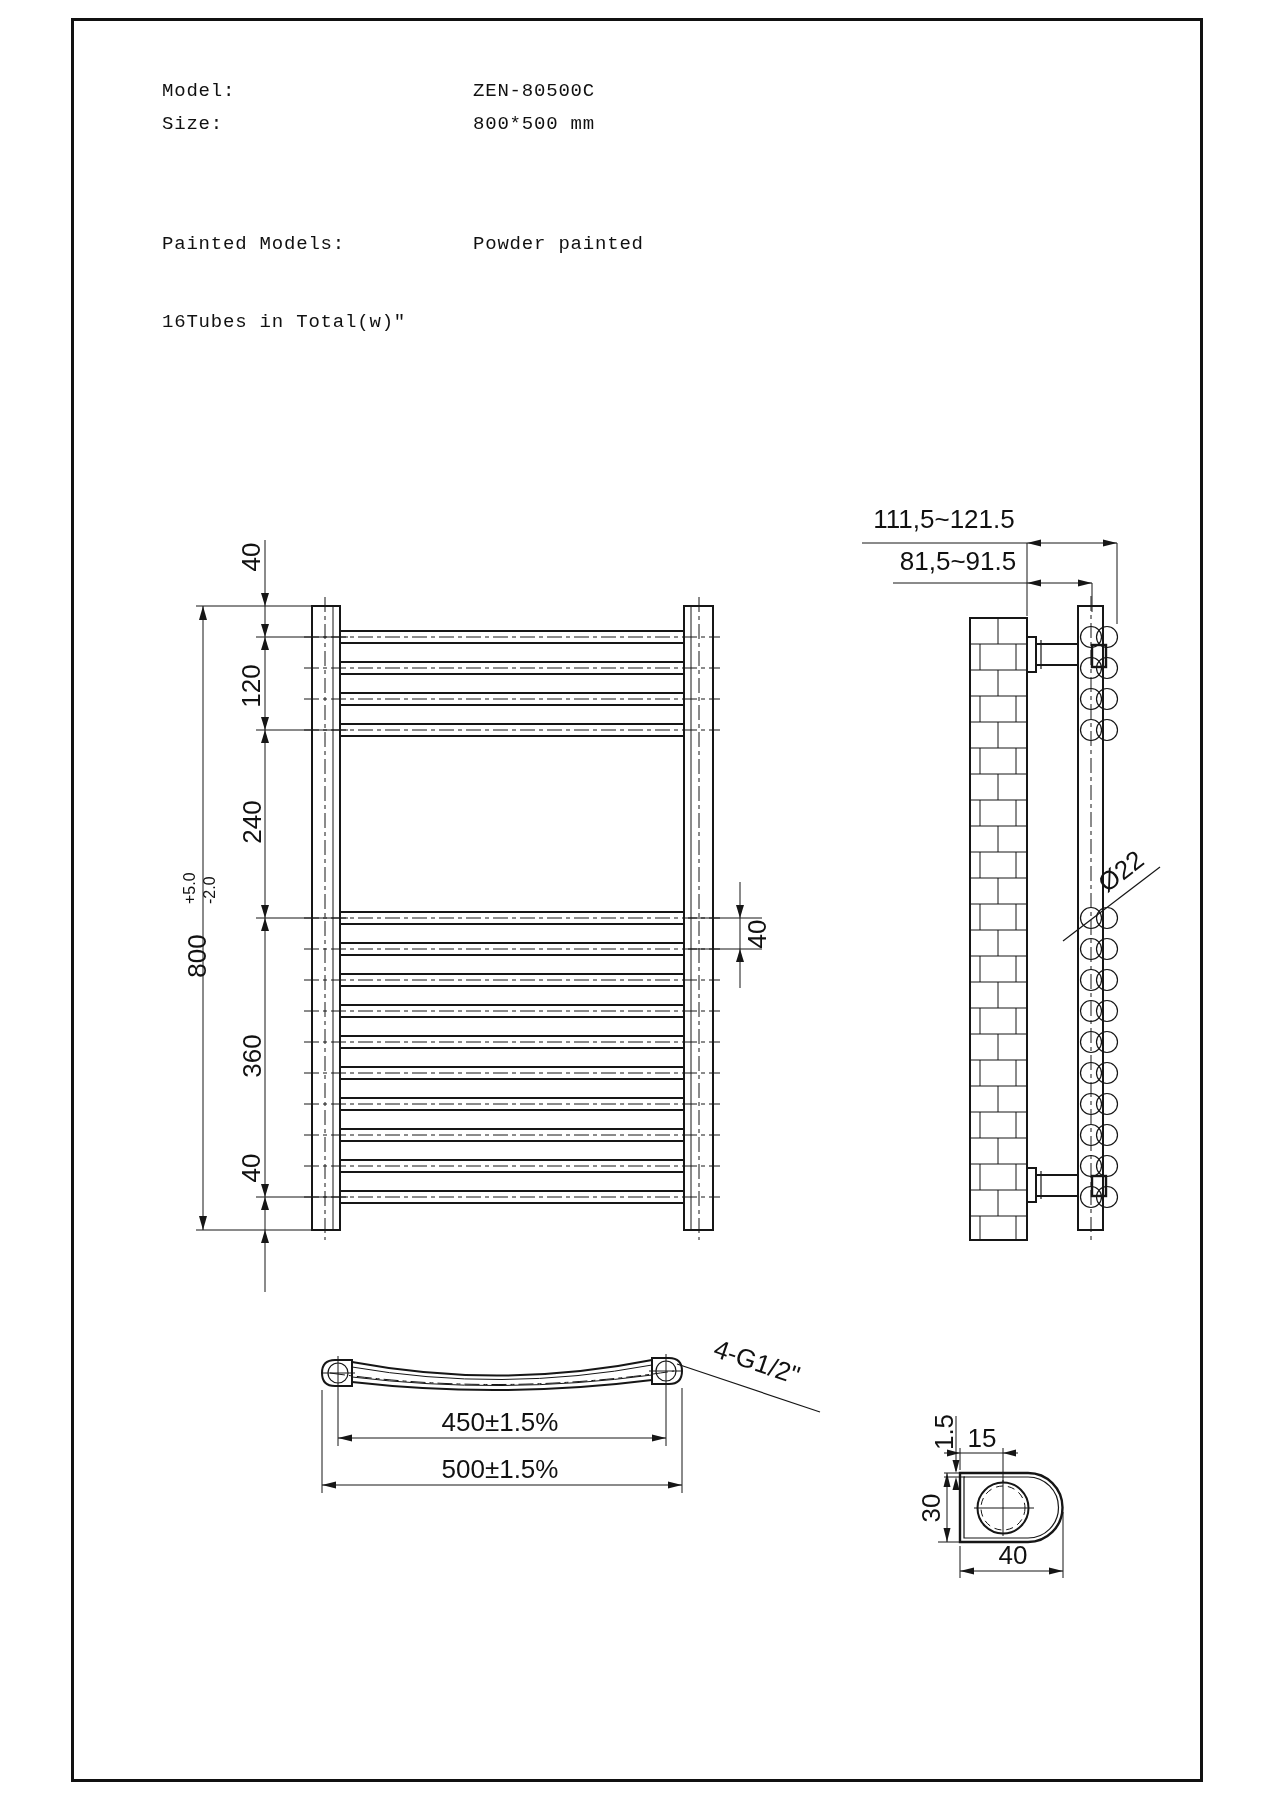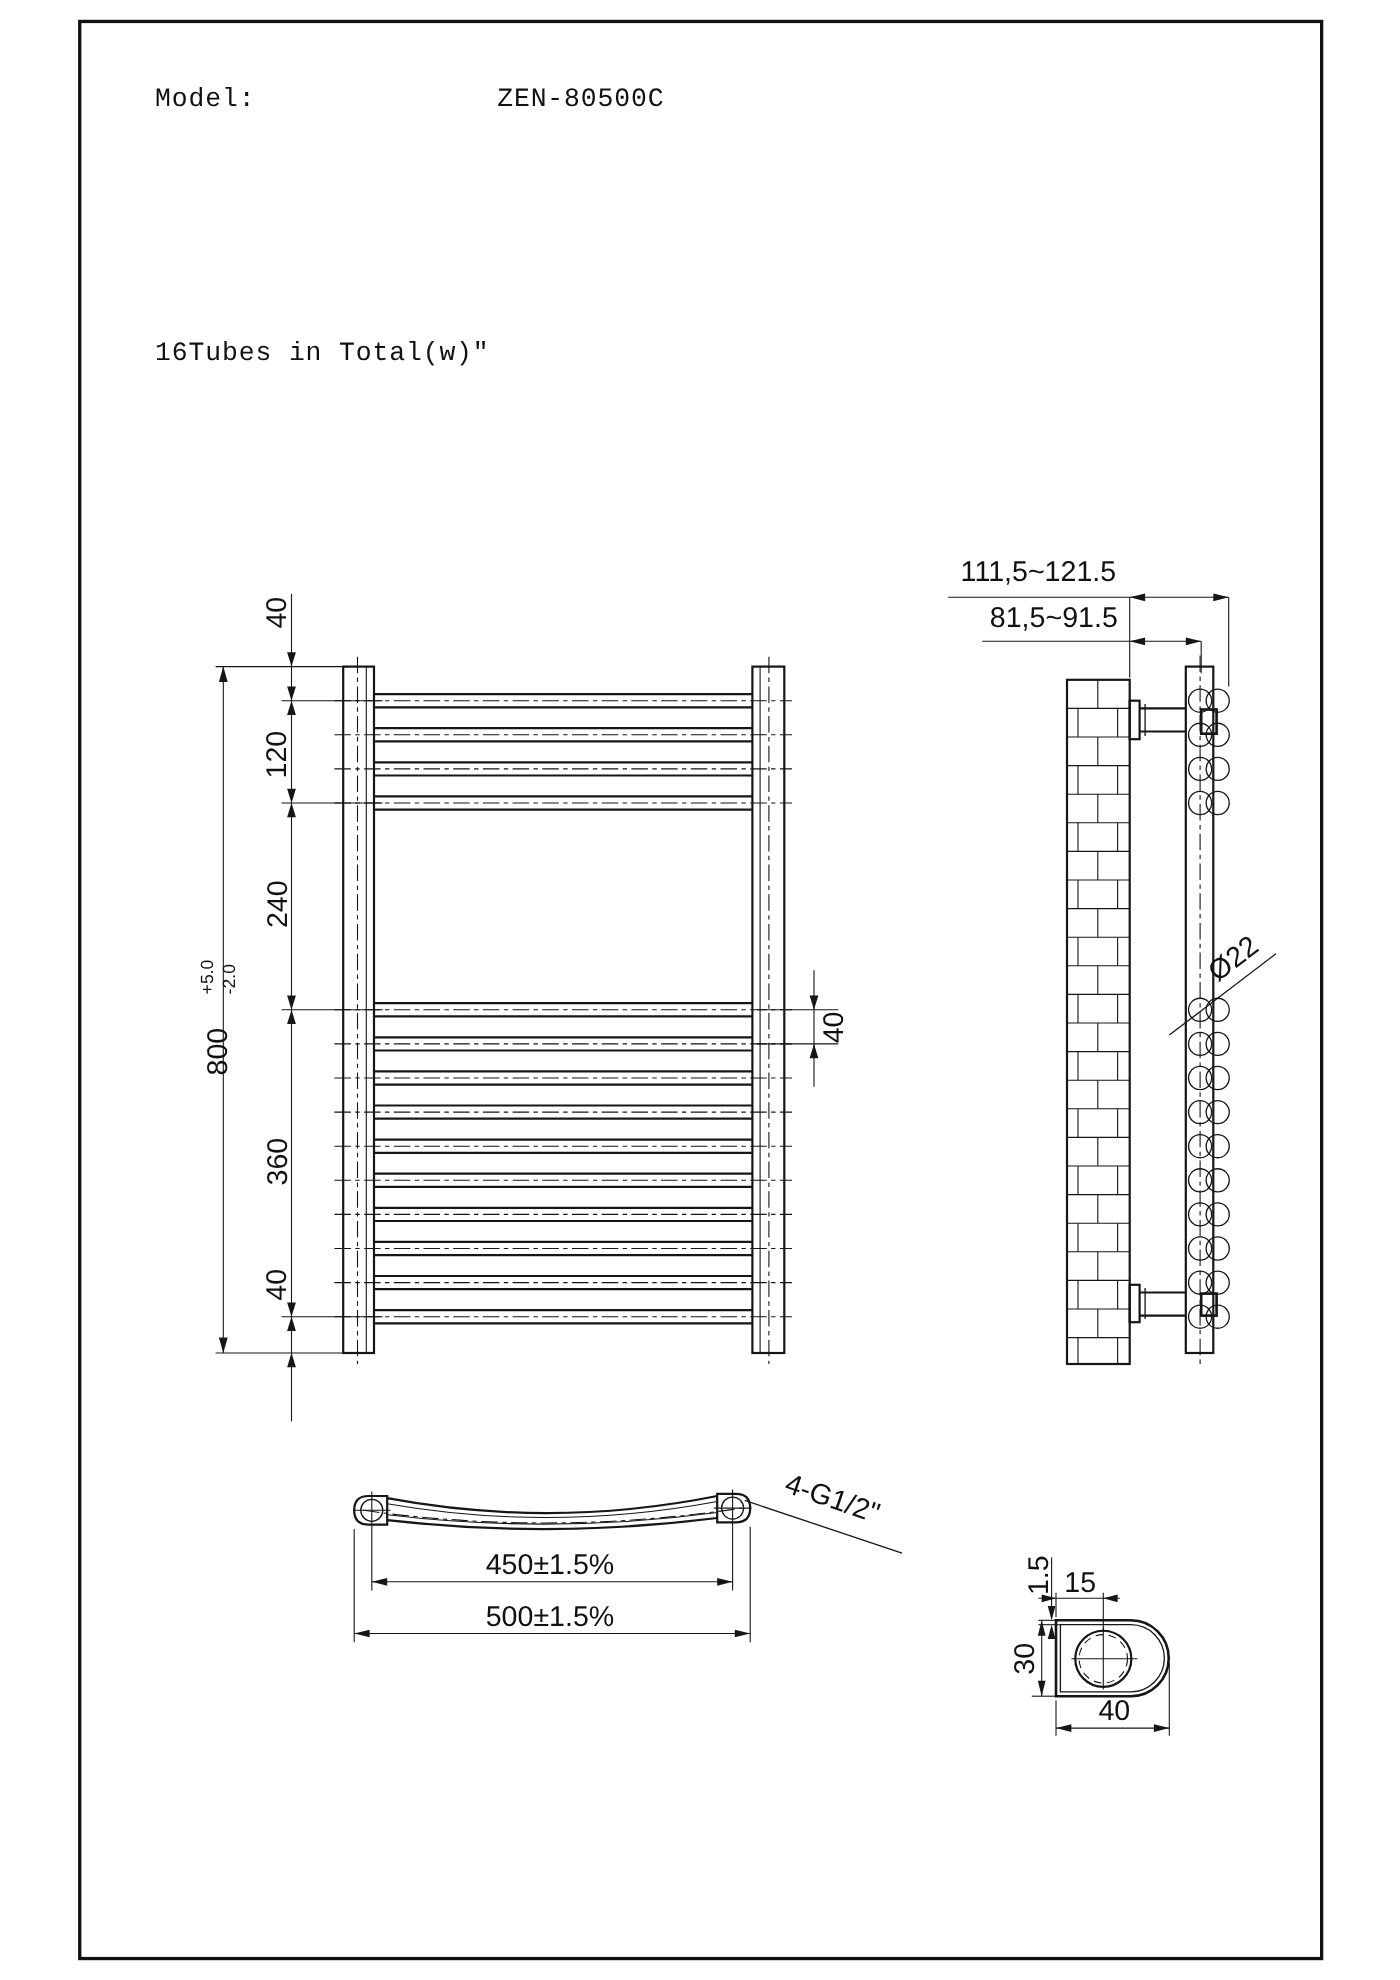--- a/index.html
+++ b/index.html
@@ -1,37 +1,39 @@
 <!DOCTYPE html>
 <html><head>
 <meta charset="utf-8">
 <style>
   html,body{margin:0;padding:0;background:#e8e8e8;}
   .page{position:relative;width:1273px;height:1800px;background:#ffffff;overflow:hidden;
         font-family:"Liberation Mono", monospace;color:#111;}
   .drawing-svg{position:absolute;left:0;top:0;}
-  .hrow{position:absolute;left:141px;white-space:pre;font-size:24px;letter-spacing:0.8px;line-height:26px;}
+  .hrow{position:absolute;left:162px;white-space:pre;font-size:19px;letter-spacing:0.8px;line-height:26px;}
   .hlabel{display:inline-block;width:311px;}
   .hval{display:inline-block;}
   
   .s2{stroke:#161616;stroke-width:2;fill:none;}
   .s22{stroke:#161616;stroke-width:2.4;fill:none;}
   .s1{stroke:#161616;stroke-width:1.2;fill:none;}
   .thin{stroke:#161616;stroke-width:1;fill:none;}
   .cl{stroke:#161616;stroke-width:1;fill:none;stroke-dasharray:15 4 4 4;}
   .arr{fill:#161616;stroke:none;}
   text.dim{font-family:"Liberation Sans",sans-serif;font-size:26px;fill:#111;}
   text.dimsm{font-family:"Liberation Sans",sans-serif;font-size:16px;fill:#111;}
 </style>
 </head>
 <body>
 
 <div class="page">
 
   <div class="hrow" style="top:78px"><span class="hlabel">Model:</span><span class="hval">ZEN-80500C</span></div>
+  <div class="hrow" style="top:111px"><span class="hlabel">Size:</span><span class="hval">800*500 mm</span></div>
+  <div class="hrow" style="top:231px"><span class="hlabel">Painted Models:</span><span class="hval">Powder painted</span></div>
   <div class="hrow" style="top:309px"><span>16Tubes in Total(w)"</span></div>
 
   <svg class="drawing-svg" width="1273" height="1800" viewBox="0 0 1273 1800">
 
     <rect x="72.5" y="19.5" width="1129" height="1761" fill="none" stroke="#111" stroke-width="3"></rect>
 
     <defs></defs>
 
     <g>
 

